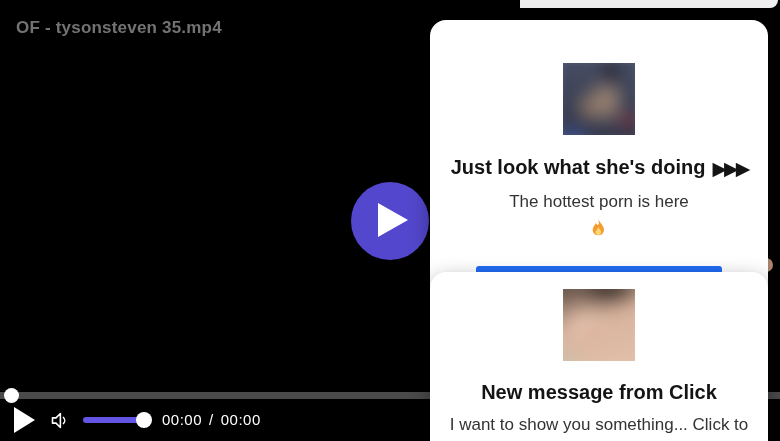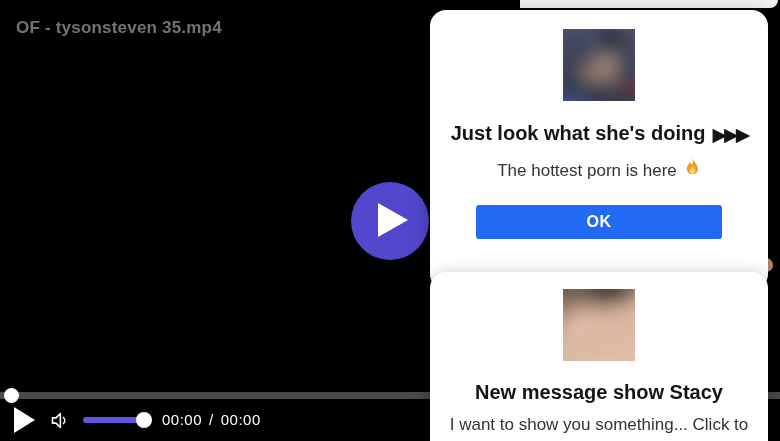--- a/index.html
+++ b/index.html
@@ -75,21 +75,21 @@
     border-radius: 0 10px 10px 0; z-index: 2;
   }
 
   .popup {
     position: absolute; left: 430px; width: 338px;
     background: #fff; border-radius: 16px;
     box-shadow: 0 6px 20px rgba(0,0,0,0.35);
     display: flex; flex-direction: column; align-items: center;
     z-index: 3; cursor: pointer;
   }
-  .popup-offer { top: 10px; height: 280px; }
+  .popup-offer { top: 20px; height: 280px; justify-content: flex-end; }
   .popup-message { top: 272px; height: 230px; }
 
   .thumb {
     width: 72px; height: 72px; overflow: hidden;
     position: relative; flex: none;
   }
   .thumb .blur {
     position: absolute; inset: -8px;
     filter: blur(7px); transform: scale(1.12);
   }
@@ -121,20 +121,21 @@
   }
   .heading-arrows {
     margin-left: 7px; letter-spacing: -3px;
     font-family: "DejaVu Sans", sans-serif; font-size: 19px;
   }
   .popup-subtext {
     margin-top: 13px; color: #333;
     font-size: 17px;
     display: flex; align-items: center; gap: 7px;
     white-space: nowrap;
+    flex-direction: column;
   }
   .popup-body {
     margin-top: 11px; color: #333;
     font-size: 17px; white-space: nowrap; text-align: right;
   }
   .ok-btn {
     margin-top: 22px; width: 246px; height: 34px;
     background: #216BF4; color: #fff;
     border: none; border-radius: 3px;
     font-size: 16px; font-weight: 700; letter-spacing: 0.5px;
@@ -209,15 +210,15 @@
       </svg>
     </span>
   </div>
   <button class="ok-btn">OK</button>
 </div>
 
 <div class="popup popup-message">
   <div class="thumb thumb-face">
     <div class="blur"></div>
   </div>
-  <div class="popup-heading">New message show Stacy</div>
+  <div class="popup-heading">New message from Click</div>
   <div class="popup-body">I want to show you something... Click to</div>
 </div>
 
 </body></html>

